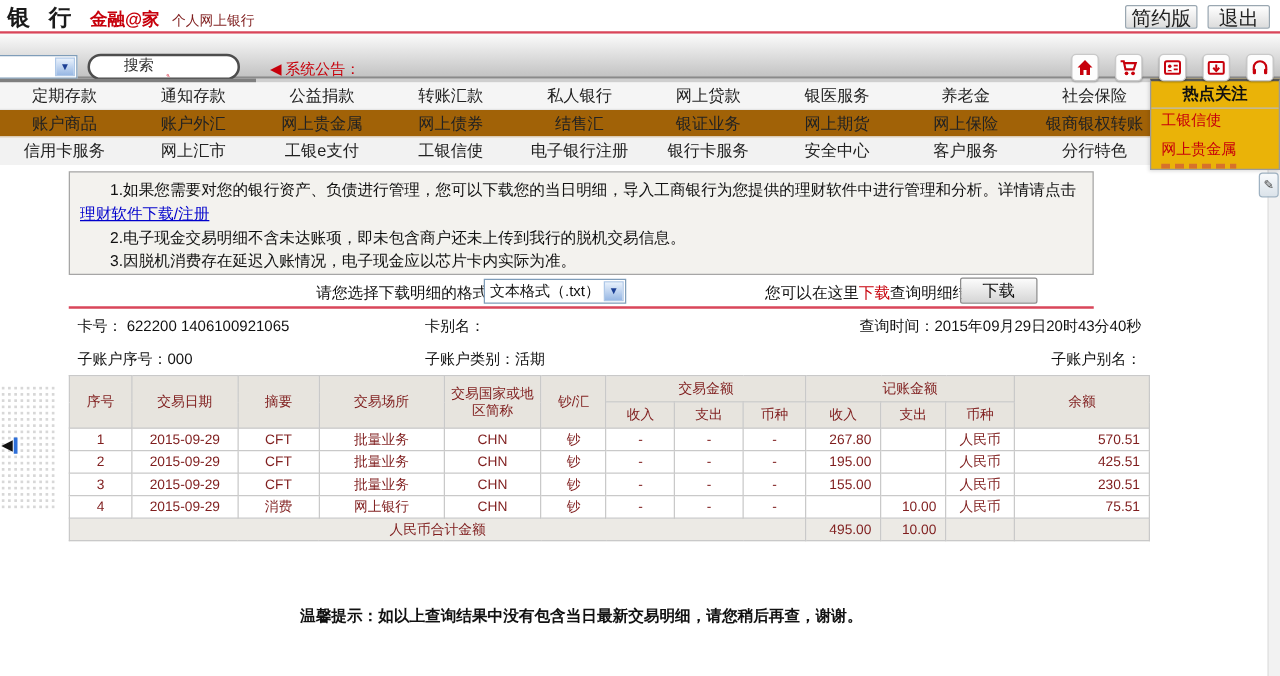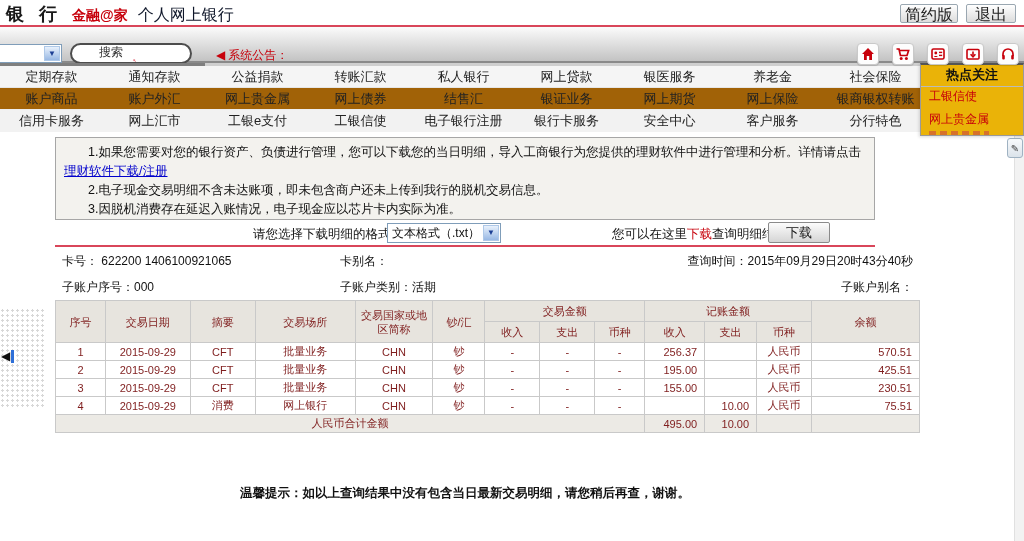--- a/index.html
+++ b/index.html
@@ -6,21 +6,21 @@
   html,body { width:1024px; height:541px; overflow:hidden; background:#fff;
     font-family:"Liberation Sans", sans-serif; font-size:12px; color:#222; }
   .page { position:relative; width:1024px; height:541px; background:#fff; }
 
   
   .top-header { position:absolute; left:0; top:0; width:1024px; height:26px; background:#fff; }
   .top-header .redline { position:absolute; left:0; top:25px; width:1024px; height:2px; background:#d9465a; }
   .logo { position:absolute; left:6px; top:2px; display:flex; align-items:baseline; gap:10px; }
   .logo .bank { font-size:18px; font-weight:bold; letter-spacing:5px; color:#1a1a1a; }
   .logo .brand { font-size:14px; font-weight:bold; color:#c7000b; }
-  .logo .sub { font-size:16px; color:#0f172a; }
+  .logo .sub { font-size:11px; color:#7f1d1d; }
   .hdr-btns { position:absolute; right:8px; top:4px; display:flex; gap:8px; }
   .hdr-btn { min-width:50px; height:19px; padding:0 4px; font-size:16px; color:#222;
     background:linear-gradient(#ffffff,#dcdcdc); border:1px solid #9aa7b1; border-radius:2px; cursor:pointer;
     font-family:"Liberation Sans", sans-serif; }
 
   
   .toolbar { position:absolute; left:0; top:27px; width:1024px; height:36px;
     background:linear-gradient(#fbfbfb,#c3c3c3); border-bottom:2px solid #8a8a8a; }
   .xp-select { position:absolute; left:-14px; top:17px; width:76px; height:19px;
     background:#fff; border:1px solid #7f9db9; cursor:pointer; }
@@ -328,21 +328,21 @@
         <tr>
           <td class="c">1</td>
           <td class="c mono">2015-09-29</td>
           <td class="c">CFT</td>
           <td class="c">批量业务</td>
           <td class="c mono">CHN</td>
           <td class="c">钞</td>
           <td class="c">-</td>
           <td class="c">-</td>
           <td class="c">-</td>
-          <td class="r mono">256.37</td>
+          <td class="r mono">267.80</td>
           <td class="r mono"></td>
           <td class="c">人民币</td>
           <td class="r mono">570.51</td>
         </tr>
 
         <tr>
           <td class="c">2</td>
           <td class="c mono">2015-09-29</td>
           <td class="c">CFT</td>
           <td class="c">批量业务</td>

